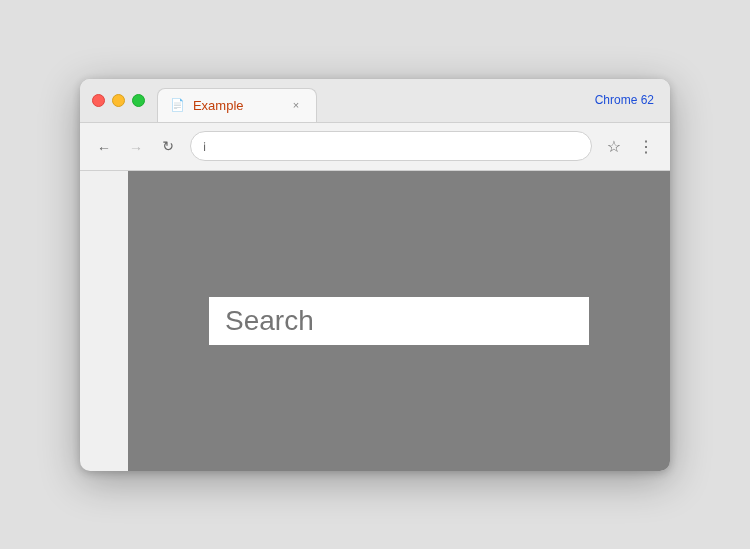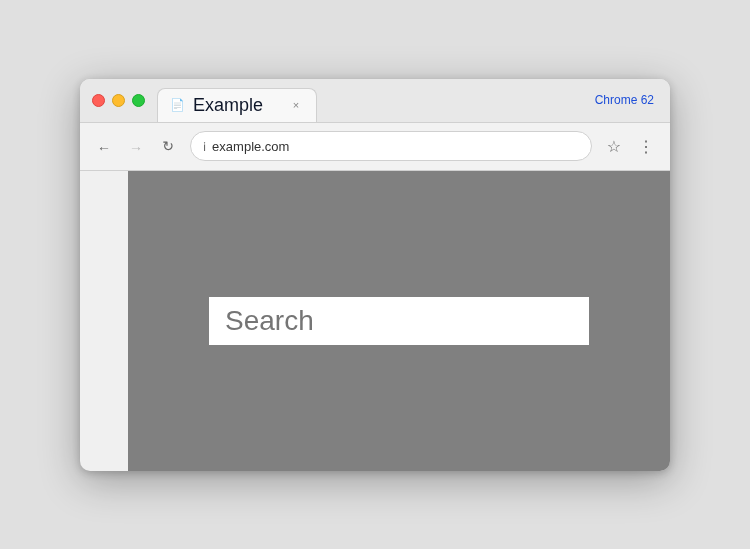--- a/index.html
+++ b/index.html
@@ -82,22 +82,22 @@
       border-bottom: none;
       position: relative;
     }
 
     .tab-icon {
       color: #888;
       font-size: 12px;
     }
 
     .tab-title {
-      font-size: 18px;
-      color: #0f172a;
+      font-size: 13px;
+      color: #c2410c;
       flex: 1;
       white-space: nowrap;
       overflow: hidden;
       text-overflow: ellipsis;
     }
 
     .tab-close {
       width: 16px;
       height: 16px;
       border-radius: 50%;
@@ -237,21 +237,20 @@
     <span class="chrome-label">Chrome 62</span>
   </div>
 
   <div class="address-bar">
     <div class="nav-btn">←</div>
     <div class="nav-btn disabled">→</div>
     <div class="nav-btn">↻</div>
 
     <div class="url-bar">
       <span class="secure-icon">ℹ</span>
-      <span class="url-text">example.com</span>
     </div>
 
     <div class="bookmark-btn">☆</div>
     <div class="menu-btn">⋮</div>
   </div>
 
   <div class="page-content">
     <input class="search-input" type="text" placeholder="Search" style="">
   </div>
 

